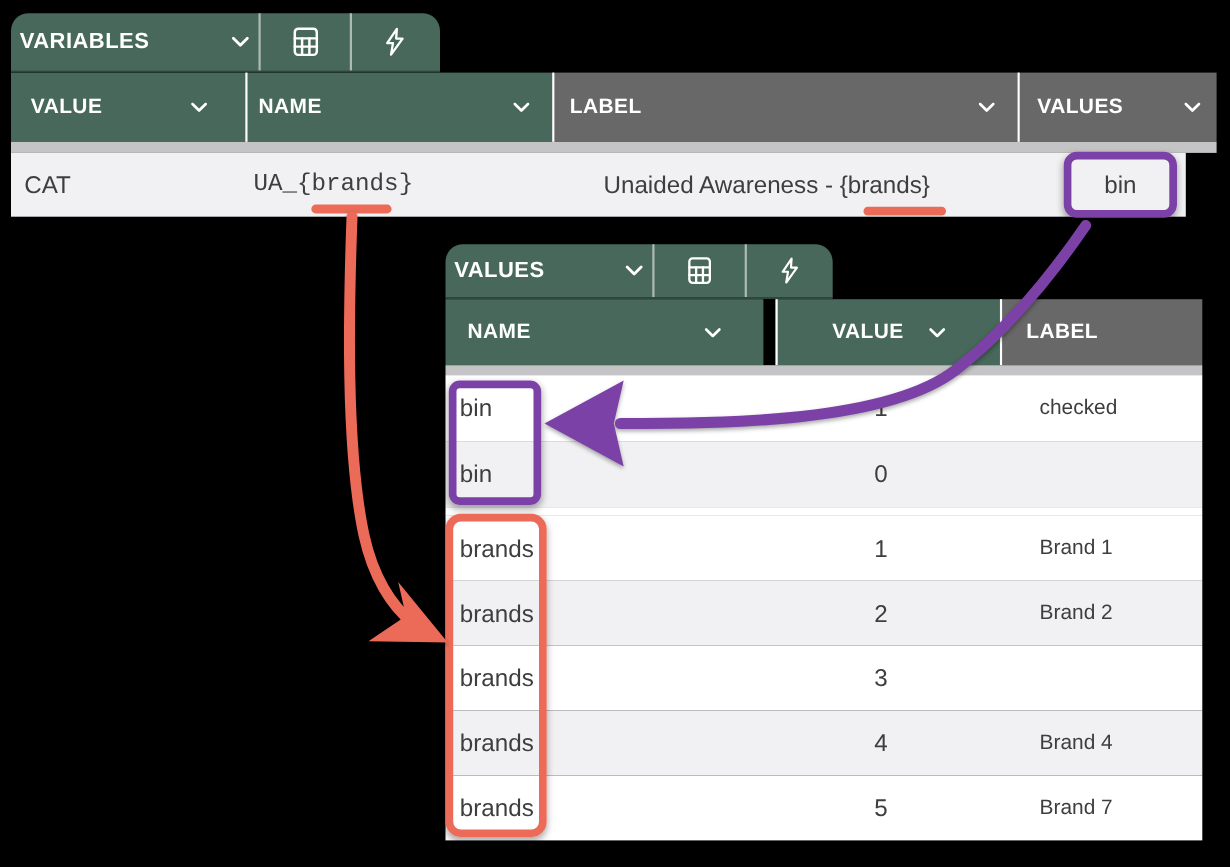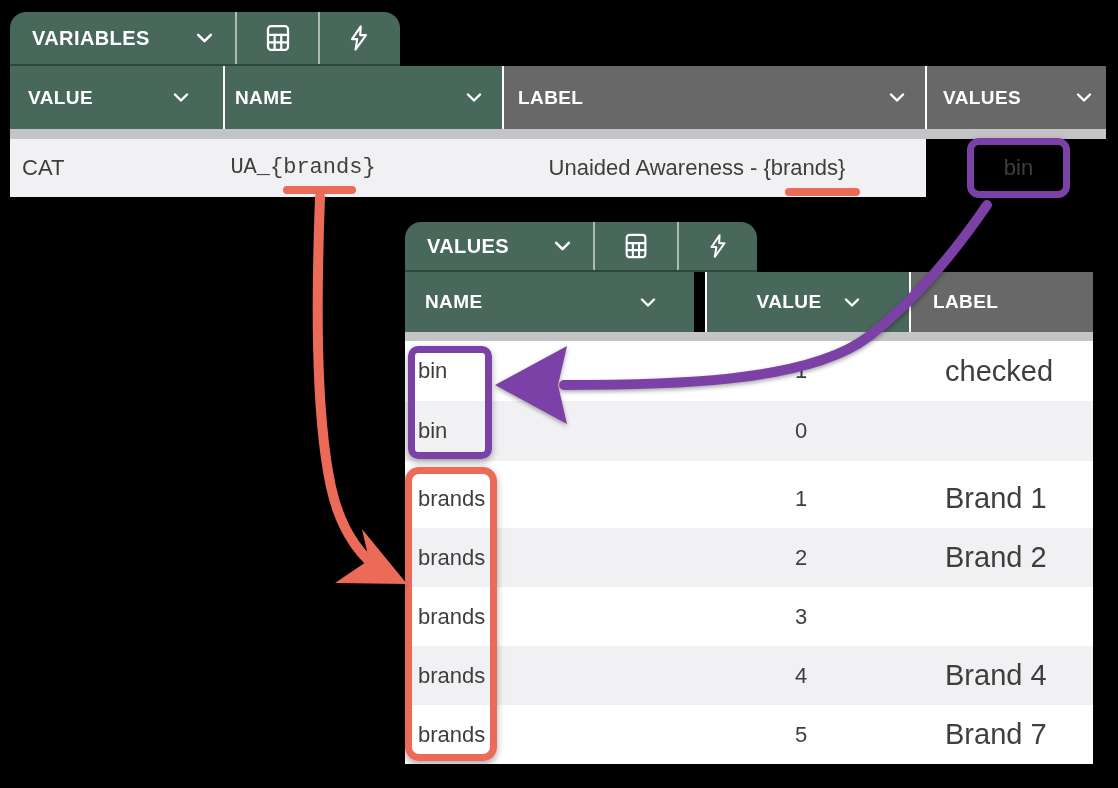--- a/index.html
+++ b/index.html
@@ -12,21 +12,21 @@
   .tabbar{
     position:absolute;display:flex;align-items:stretch;
     background:var(--header-green,#47685a);
     border-radius:16px 16px 0 0;
     border-bottom:2px solid #2f473b;box-sizing:border-box;
   }
   .tabseg{
     display:flex;align-items:center;color:var(--header-text,#fff);
     font-weight:700;font-size:20px;letter-spacing:.4px;box-sizing:border-box;
   }
-  .tabseg.main{justify-content:space-between;padding:0 22px;}
+  .tabseg.main{justify-content:space-between;padding:0 8px;}
   .tabseg.iconseg{justify-content:center;}
   .tabseg + .tabseg{border-left:2px solid rgba(255,255,255,.55);}
   
   .headrow{position:absolute;display:flex;}
   .hcell{
     display:flex;align-items:center;box-sizing:border-box;
     color:var(--header-text,#fff);font-weight:700;font-size:19px;letter-spacing:.4px;
   }
   .hcell.green{background:var(--header-green,#47685a);}
   .hcell.gray{background:var(--header-gray,#686868);}
@@ -44,21 +44,21 @@
   .trow.h60{height:60px;}
   .trow.h59{height:59px;}
   .trow.w{background:var(--row-white,#ffffff);}
   .trow.g{background:var(--row-light,#f1f1f4);}
   .groupgap{position:relative;width:100%;height:8px;background:var(--row-white,#ffffff);}
   .trow .name{position:absolute;left:13px;top:0;bottom:0;display:flex;align-items:center;
     color:var(--cell-text,#3e3e3e);font-size:22px;}
   .trow .val{position:absolute;left:292px;width:208px;top:0;bottom:0;display:flex;
     align-items:center;justify-content:center;color:var(--cell-text,#3e3e3e);font-size:22px;}
   .trow .lab{position:absolute;left:540px;top:0;bottom:0;display:flex;align-items:center;
-    color:var(--cell-text,#3e3e3e);font-size:29px;}
+    color:var(--cell-text,#3e3e3e);font-size:19px;}
   
   .hl-box{position:absolute;box-sizing:border-box;border-style:solid;
     box-shadow:0 3px 7px rgba(0,0,0,.35);}
   .hl-purple{border-color:var(--accent-purple,#7c41a6);}
   .hl-red{border-color:var(--accent-red,#ec6a58);}
   
   .overlay{position:absolute;left:0;top:0;pointer-events:none;
     filter:drop-shadow(0 2px 2px rgba(0,0,0,.35));}
   .arrow-purple{stroke:var(--accent-purple,#7c41a6);fill:none;stroke-width:10;stroke-linecap:round;}
   .arrowhead-purple{fill:var(--accent-purple,#7c41a6);}
@@ -124,21 +124,21 @@
         <span>VALUES</span>
         <span class="sp"></span>
         <svg class="chev" width="16" height="9" viewBox="0 0 16 9">
           <path d="M2 1.5 L8 7.5 L14 1.5" fill="none" stroke="#fff" stroke-width="2.4" stroke-linecap="round" stroke-linejoin="round"></path>
         </svg>
       </div>
     </div>
 
     <div class="strip" style="left:10px;top:129px;width:1096px;height:10px;"></div>
 
-    <div class="vrow" style="left:10px;top:139px;width:916px;height:58px;">
+    <div class="vrow" style="left:10px;top:139px;width:1068px;height:58px;">
       <span class="celltext" style="left:12px;line-height:58px;">CAT</span>
       <span class="celltext" style="left:173px;width:240px;text-align:center;line-height:58px;font-family:Liberation Mono, monospace;">UA_{brands}</span>
       <span class="redline" style="left:273px;top:47px;width:73px;"></span>
       <span class="celltext" style="left:487px;width:400px;text-align:center;line-height:58px;">Unaided Awareness - {brands}</span>
       <span class="redline" style="left:775px;top:49px;width:75px;"></span>
       <div class="hl-box hl-purple" style="left:957px;top:-1px;width:103px;height:60px;border-width:7px;border-radius:12px;">
         <span class="binbox-text">bin</span>
       </div>
     </div>
   </section>

